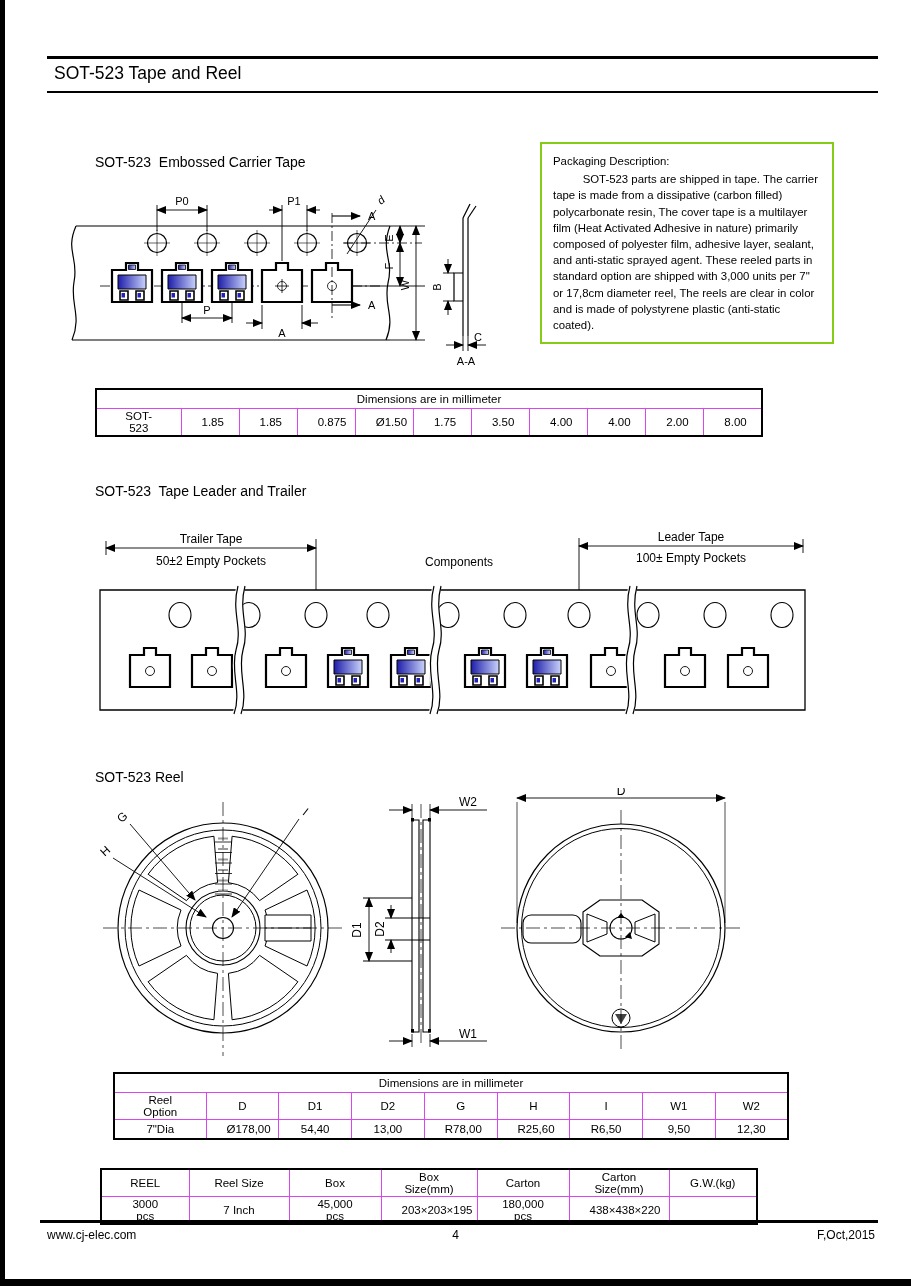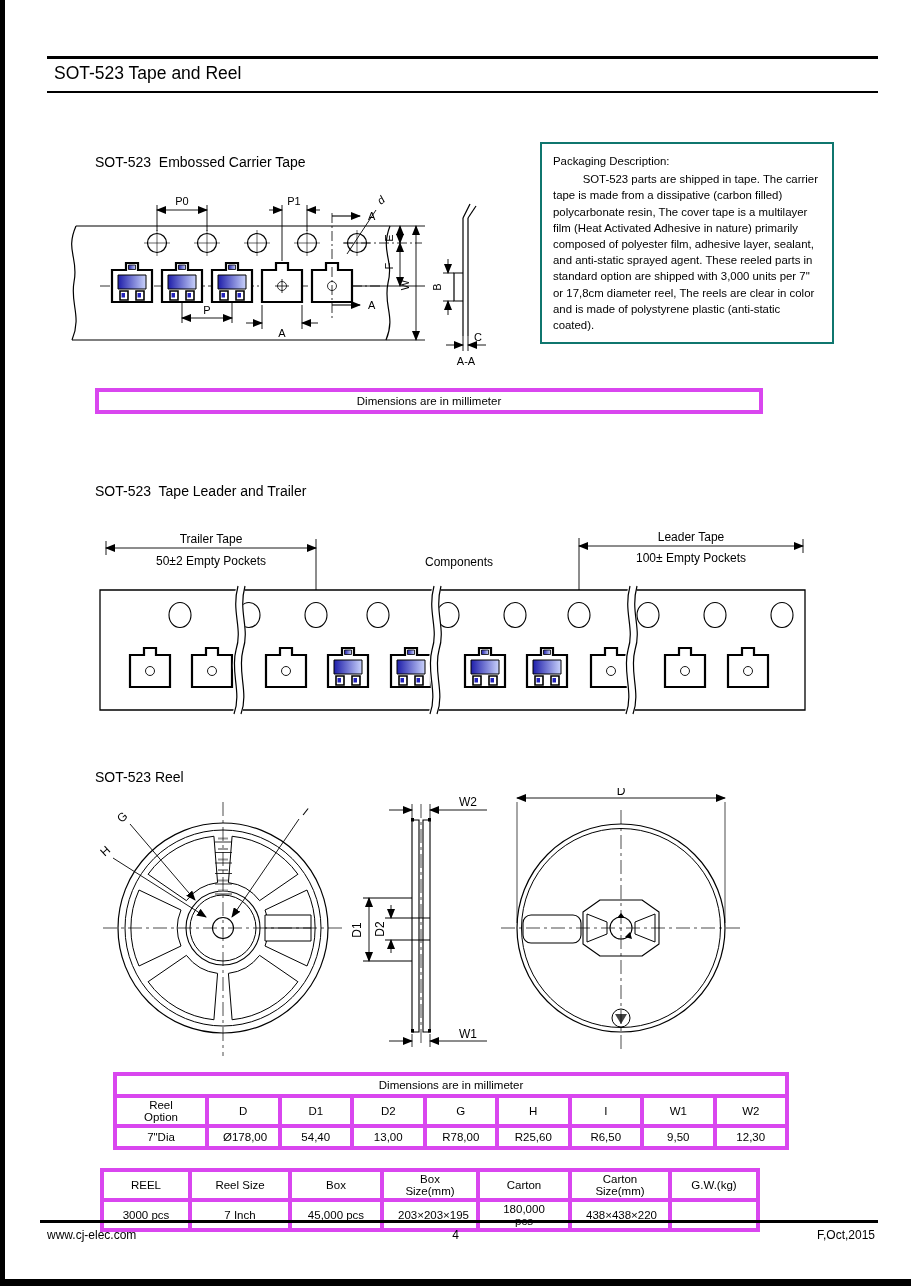--- a/index.html
+++ b/index.html
@@ -2,25 +2,25 @@
 <html><head>
 <meta charset="utf-8">
 <style>
   html,body{margin:0;padding:0;}
   body{width:911px;height:1286px;position:relative;background:#fff;
        font-family:"Liberation Sans",sans-serif;color:#000;overflow:hidden;}
   .abs{position:absolute;}
   .rule{background:#000;}
   .heading{font-size:14px;white-space:pre-wrap;}
   .pagetitle{font-size:17.5px;font-weight:normal;white-space:pre-wrap;}
-  .pkgbox{border:2px solid #0f766e;font-size:11.4px;line-height:1.42;padding:9px 11px;box-sizing:border-box;}
+  .pkgbox{border:2px solid #84cc16;font-size:11.4px;line-height:1.42;padding:9px 11px;box-sizing:border-box;}
   .pkgbox .body{text-indent:2.6em;margin-top:2px;}
   table{border-collapse:collapse;table-layout:fixed;font-size:11.5px;text-align:center;
         border:2px solid #000;}
-  td{border:4px solid #d946ef;padding:1px 14px;height:16px;overflow:hidden;}
+  td{border:1px solid #d946ef;padding:1px 20px;height:16px;overflow:hidden;}
   .t3 td{height:21px;}
   .footer{font-size:12px;}
   svg text{font-family:"Liberation Sans",sans-serif;font-size:11px;fill:#000;}
   svg .lbl2{font-size:12px;}
   svg line,svg path,svg circle,svg ellipse,svg rect{vector-effect:non-scaling-stroke;}
 </style>
 </head>
 <body>
 
 <div class="abs rule" style="left:0;top:0;width:5px;height:1286px;"></div>
@@ -197,20 +197,33 @@
       <col>
       <col>
       <col>
       <col>
       <col>
     </colgroup>
   <tbody>
       <tr>
         <td colspan="11">Dimensions are in millimeter</td>
       </tr>
+  <tr>
+    <td>SOT-523</td>
+    <td>1.85</td>
+    <td>1.85</td>
+    <td>0.875</td>
+    <td>Ø1.50</td>
+    <td>1.75</td>
+    <td>3.50</td>
+    <td>4.00</td>
+    <td>4.00</td>
+    <td>2.00</td>
+    <td>8.00</td>
+  </tr>
 </tbody>
   </table>
 
 <div class="abs heading" style="left:95px;top:483px;">SOT-523  Tape Leader and Trailer</div>
 
 <svg class="abs" id="svg2" style="left:95px;top:528px;" width="715" height="190" viewBox="0 0 715 190">
 
   <text x="116" y="15" text-anchor="middle" class="lbl2">Trailer Tape</text>
   <line x1="11" y1="20" x2="221" y2="20" stroke="#000" stroke-width="0.9" marker-start="url(#mS)" marker-end="url(#mE)"></line>
   <text x="116" y="37" text-anchor="middle" class="lbl2">50±2 Empty Pockets</text>

